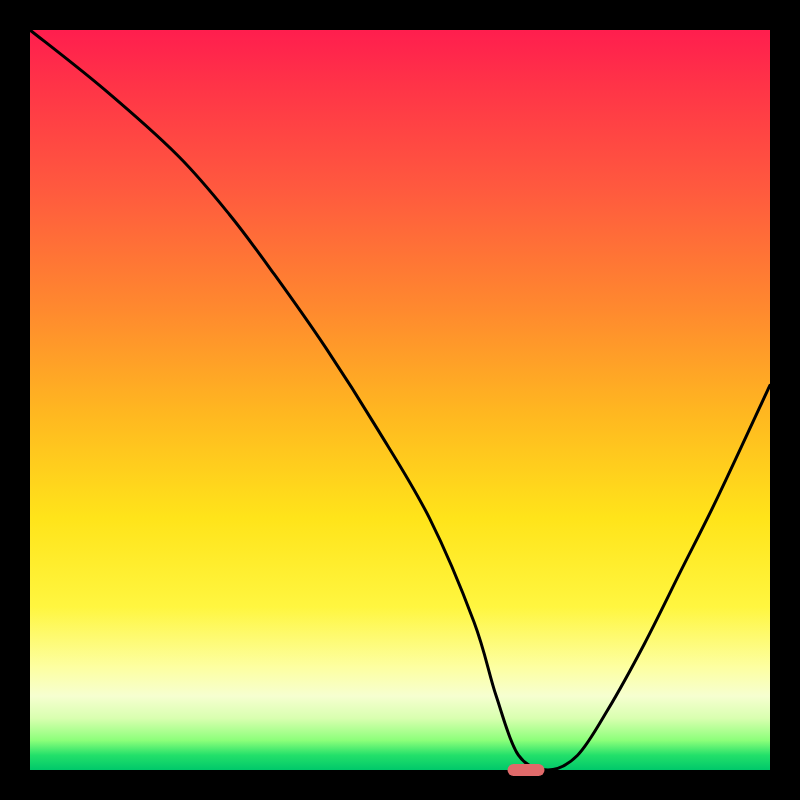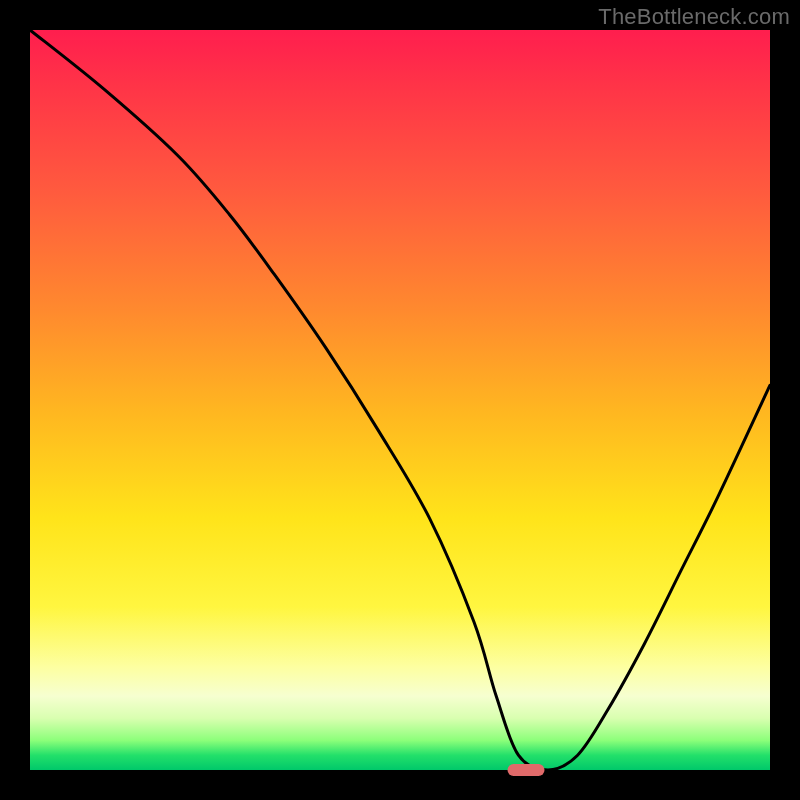--- a/index.html
+++ b/index.html
@@ -77,15 +77,14 @@
   <div class="plot">
 
     <svg class="curve" viewBox="0 0 740 740" preserveAspectRatio="none">
       <path id="curve-path" d="M 0 0 C 12.333333333333334 9.866666666666655, 49.33333333333333 38.23333333333325, 74 59.19999999999993 C 98.66666666666667 80.16666666666661, 127.03333333333333 104.83333333333339, 148 125.80000000000007 C 168.96666666666667 146.76666666666674, 183.76666666666668 165.26666666666668, 199.8 185 C 215.83333333333334 204.73333333333332, 228.16666666666669 221.99999999999997, 244.20000000000002 244.2 C 260.23333333333335 266.4, 278.73333333333335 292.30000000000007, 296 318.20000000000005 C 313.26666666666665 344.1, 330.5333333333333 371.2333333333333, 347.79999999999995 399.59999999999997 C 365.0666666666666 427.96666666666664, 383.56666666666666 456.3333333333333, 399.6 488.4 C 415.6333333333334 520.4666666666667, 432.9 562.4, 444 592 C 455.1 621.6, 458.79999999999995 643.8, 466.2 666 C 473.6 688.2, 479.7666666666667 712.8666666666667, 488.40000000000003 725.2 C 497.03333333333336 737.5333333333334, 508.1333333333333 740, 518 740 C 527.8666666666667 740, 537.7333333333333 735.0666666666667, 547.6 725.2 C 557.4666666666667 715.3333333333334, 566.1 699.3, 577.2 680.8 C 588.3000000000001 662.3, 601.8666666666666 637.6333333333333, 614.1999999999999 614.2 C 626.5333333333333 590.7666666666668, 638.8666666666667 564.8666666666667, 651.2 540.2 C 663.5333333333334 515.5333333333334, 673.4000000000001 497.0333333333333, 688.2 466.2 C 703 435.3666666666667, 731.3666666666667 373.7, 740 355.2" fill="none" stroke="#000" stroke-width="3" stroke-linecap="round" stroke-linejoin="round"></path>
     </svg>
 
     <div class="marker" id="min-marker" style="left: 495.8px; top: 740px; width: 37px;"></div>
 
   </div>
 
-  <div class="watermark">TheBottleneck.com</div>
 
 </div>
 
 </body></html>

